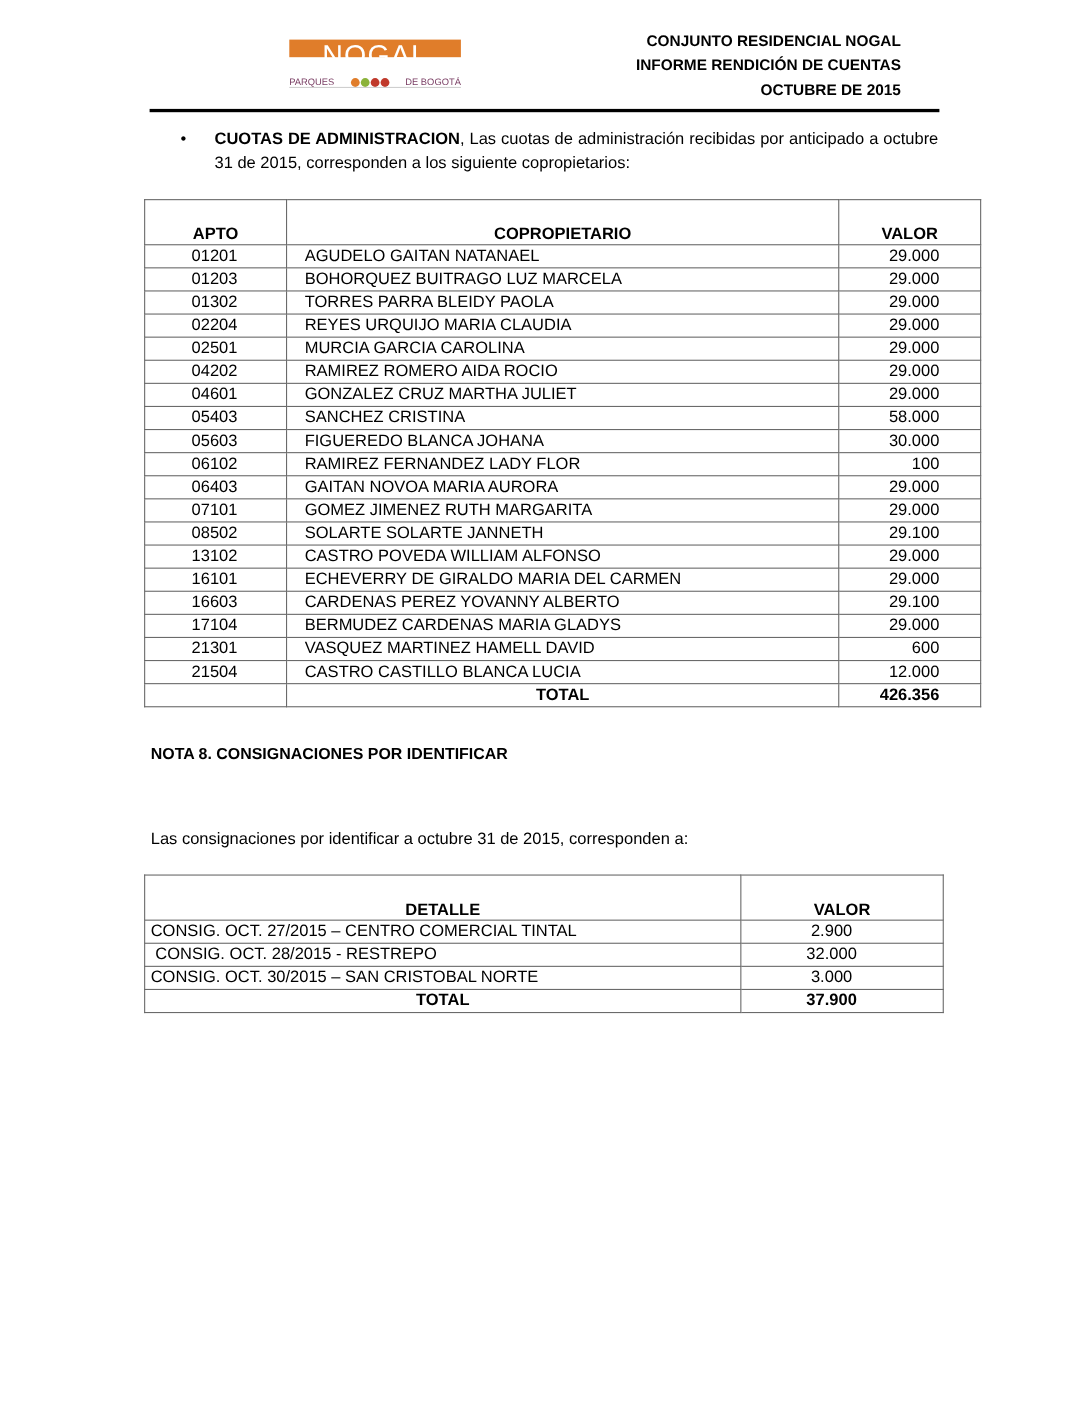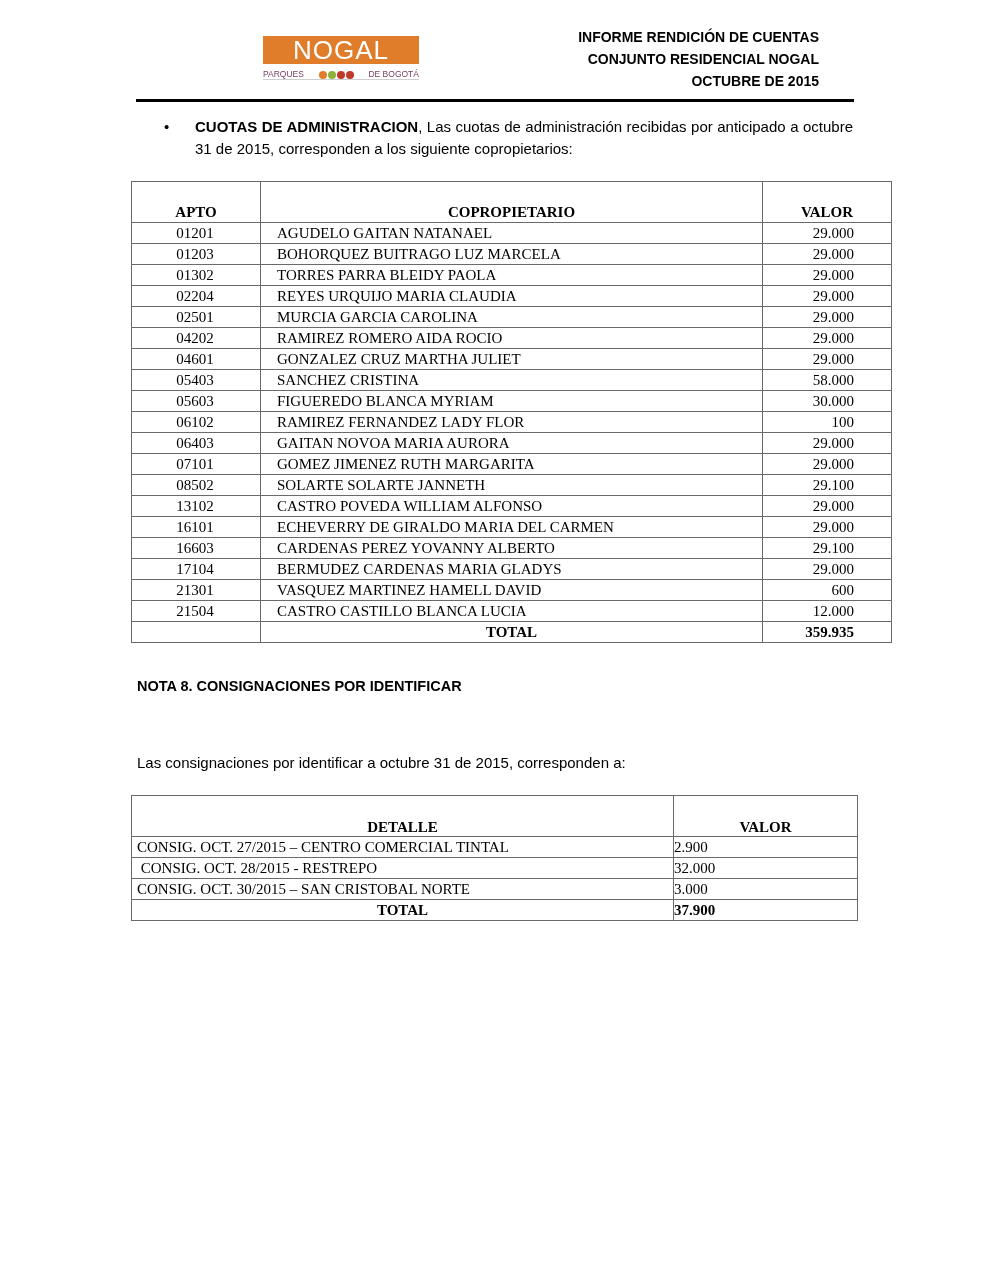--- a/index.html
+++ b/index.html
@@ -1,42 +1,42 @@
 <!DOCTYPE html>
 <html><head>
   <meta charset="utf-8">
   <style>
     html, body { margin: 0; padding: 0; background: #ffffff; }
     body { width: 990px; height: 1280px; position: relative; overflow: hidden; color: #000; }
     .page { position: absolute; left: 0; top: 0; width: 990px; height: 1280px; }
 
     
     .logo { position: absolute; left: 263px; top: 36px; width: 156px; height: 44px; }
-    .logo-box { position: absolute; left: 0; top: 0; width: 156px; height: 28px; background: #e07d2a;
-      display: flex; align-items: flex-end; justify-content: center; }
+    .logo-box { position: absolute; left: 0; top: 0; width: 156px; height: 16px; background: #e07d2a;
+      display: flex; align-items: flex-start; justify-content: center; }
     .logo-word { font-family: "Liberation Sans", sans-serif; color: #ffffff; font-size: 26px; letter-spacing: 1px; line-height: 28px; font-weight: normal; }
     .logo-sub { position: absolute; left: 0; top: 29px; width: 156px; height: 14px; display: flex; align-items: flex-end; justify-content: space-between;
       font-family: "Liberation Sans", sans-serif; font-size: 8.5px; color: #7a3e64; white-space: nowrap; }
     .logo-trees { display: inline-flex; gap: 1px; margin: 0 2px; }
     .tree { width: 8px; height: 8px; border-radius: 50%; display: inline-block; }
     .logo-rule { position: absolute; left: 0; top: 43px; width: 156px; height: 1px; background: #cfcfcf; }
 
     .doc-title { position: absolute; right: 171px; top: 26px; text-align: right;
       font-family: "Liberation Sans", sans-serif; font-weight: bold; font-size: 14px; line-height: 22px; }
     .header-rule { position: absolute; left: 136px; top: 99px; width: 718px; height: 3px; background: #000; }
 
     
     .bullet-para { position: absolute; left: 164px; top: 116px; width: 690px;
       font-family: "Liberation Sans", sans-serif; font-size: 15px; line-height: 22px; }
     .bullet-dot { position: absolute; left: 0; top: 0; font-size: 15px; }
     .bullet-text { position: absolute; left: 31px; top: 0; width: 658px; text-align: justify; }
     .bullet-text b { font-weight: bold; }
 
     
-    table { border-collapse: collapse; font-family: Liberation Serif, serif; position: absolute; }
+    table { border-collapse: collapse; font-family: Liberation Sans, sans-serif; position: absolute; }
     td, th { border: 1px solid #6a6a6a; padding: 0; }
 
     .t1 { left: 131px; top: 181px; width: 761px; font-size: 15px; }
     .t1 col.c1 { width: 129px; } .t1 col.c2 { width: 502px; } .t1 col.c3 { width: 129px; }
     .t1 th { height: 39px; vertical-align: bottom; font-weight: bold; font-size: 15px; padding-bottom: 1px; }
     .t1 td { height: 20px; line-height: 20px; }
     .t1 td.apto { text-align: center; padding-right: 2px; }
     .t1 td.name { text-align: left; padding-left: 16px; }
     .t1 td.val { text-align: right; padding-right: 37px; }
     .t1 td.val.short { }
@@ -46,21 +46,21 @@
     .section-heading { position: absolute; left: 137px; top: 675px;
       font-family: "Liberation Sans", sans-serif; font-weight: bold; font-size: 14.5px; line-height: 22px; }
     .section-intro { position: absolute; left: 137px; top: 752px;
       font-family: "Liberation Sans", sans-serif; font-size: 15px; line-height: 22px; }
 
     .t2 { left: 131px; top: 795px; width: 727px; font-size: 15px; }
     .t2 col.c1 { width: 542px; } .t2 col.c2 { width: 184px; }
     .t2 th { height: 40px; vertical-align: bottom; font-weight: bold; font-size: 15px; }
     .t2 td { height: 20px; line-height: 20px; }
     .t2 td.det { text-align: left; padding-left: 5px; margin-left: 37px; }
-    .t2 td.val { text-align: left; padding-right: 19px; }
+    .t2 td.val { text-align: center; padding-right: 19px; }
     .t2 tr.total td { font-weight: bold; }
     .t2 tr.total td.det { text-align: center; padding-left: 0; }
   </style>
 </head>
 <body>
 
 <div class="page">
 
   <div class="logo">
     <div class="logo-box">
@@ -73,22 +73,22 @@
         <span class="tree" style="background:#8bb33a"></span>
         <span class="tree" style="background:#c0392b"></span>
         <span class="tree" style="background:#c0392b"></span>
       </span>
       <span>DE BOGOTÁ</span>
     </div>
     <div class="logo-rule"></div>
   </div>
 
   <div class="doc-title">
+    <div>CONJUNTO RESIDENCIAL NOGAL</div>
     <div>INFORME RENDICIÓN DE CUENTAS</div>
-    <div>CONJUNTO RESIDENCIAL NOGAL</div>
     <div>OCTUBRE DE 2015</div>
   </div>
   <div class="header-rule"></div>
 
   <div class="bullet-para">
     <span class="bullet-dot">•</span>
     <div class="bullet-text"><b>CUOTAS DE ADMINISTRACION</b><span>, Las cuotas de administración recibidas por anticipado a octubre 31  de 2015,  corresponden a los siguiente copropietarios:</span></div>
   </div>
 
   <table class="t1">
@@ -140,21 +140,21 @@
           <td class="name">GONZALEZ  CRUZ  MARTHA  JULIET</td>
           <td class="val">29.000</td>
         </tr>
       <tr>
           <td class="apto">05403</td>
           <td class="name">SANCHEZ  CRISTINA</td>
           <td class="val">58.000</td>
         </tr>
       <tr>
           <td class="apto">05603</td>
-          <td class="name">FIGUEREDO  BLANCA MYRIAM</td>
+          <td class="name">FIGUEREDO  BLANCA JOHANA</td>
           <td class="val">30.000</td>
         </tr>
       <tr>
           <td class="apto">06102</td>
           <td class="name">RAMIREZ  FERNANDEZ  LADY  FLOR</td>
           <td class="val short">100</td>
         </tr>
       <tr>
           <td class="apto">06403</td>
           <td class="name">GAITAN  NOVOA  MARIA  AURORA</td>
@@ -196,21 +196,21 @@
           <td class="val short">600</td>
         </tr>
       <tr>
           <td class="apto">21504</td>
           <td class="name">CASTRO  CASTILLO  BLANCA LUCIA</td>
           <td class="val">12.000</td>
         </tr>
       <tr class="total">
           <td class="apto"></td>
           <td class="label">TOTAL</td>
-          <td class="val">359.935</td>
+          <td class="val">426.356</td>
         </tr>
     </tbody>
   </table>
 
   <div class="section-heading">NOTA 8.  CONSIGNACIONES POR IDENTIFICAR</div>
   <div class="section-intro">Las consignaciones por identificar a octubre 31 de 2015, corresponden a:</div>
 
   <table class="t2">
     <colgroup>
         <col class="c1">

